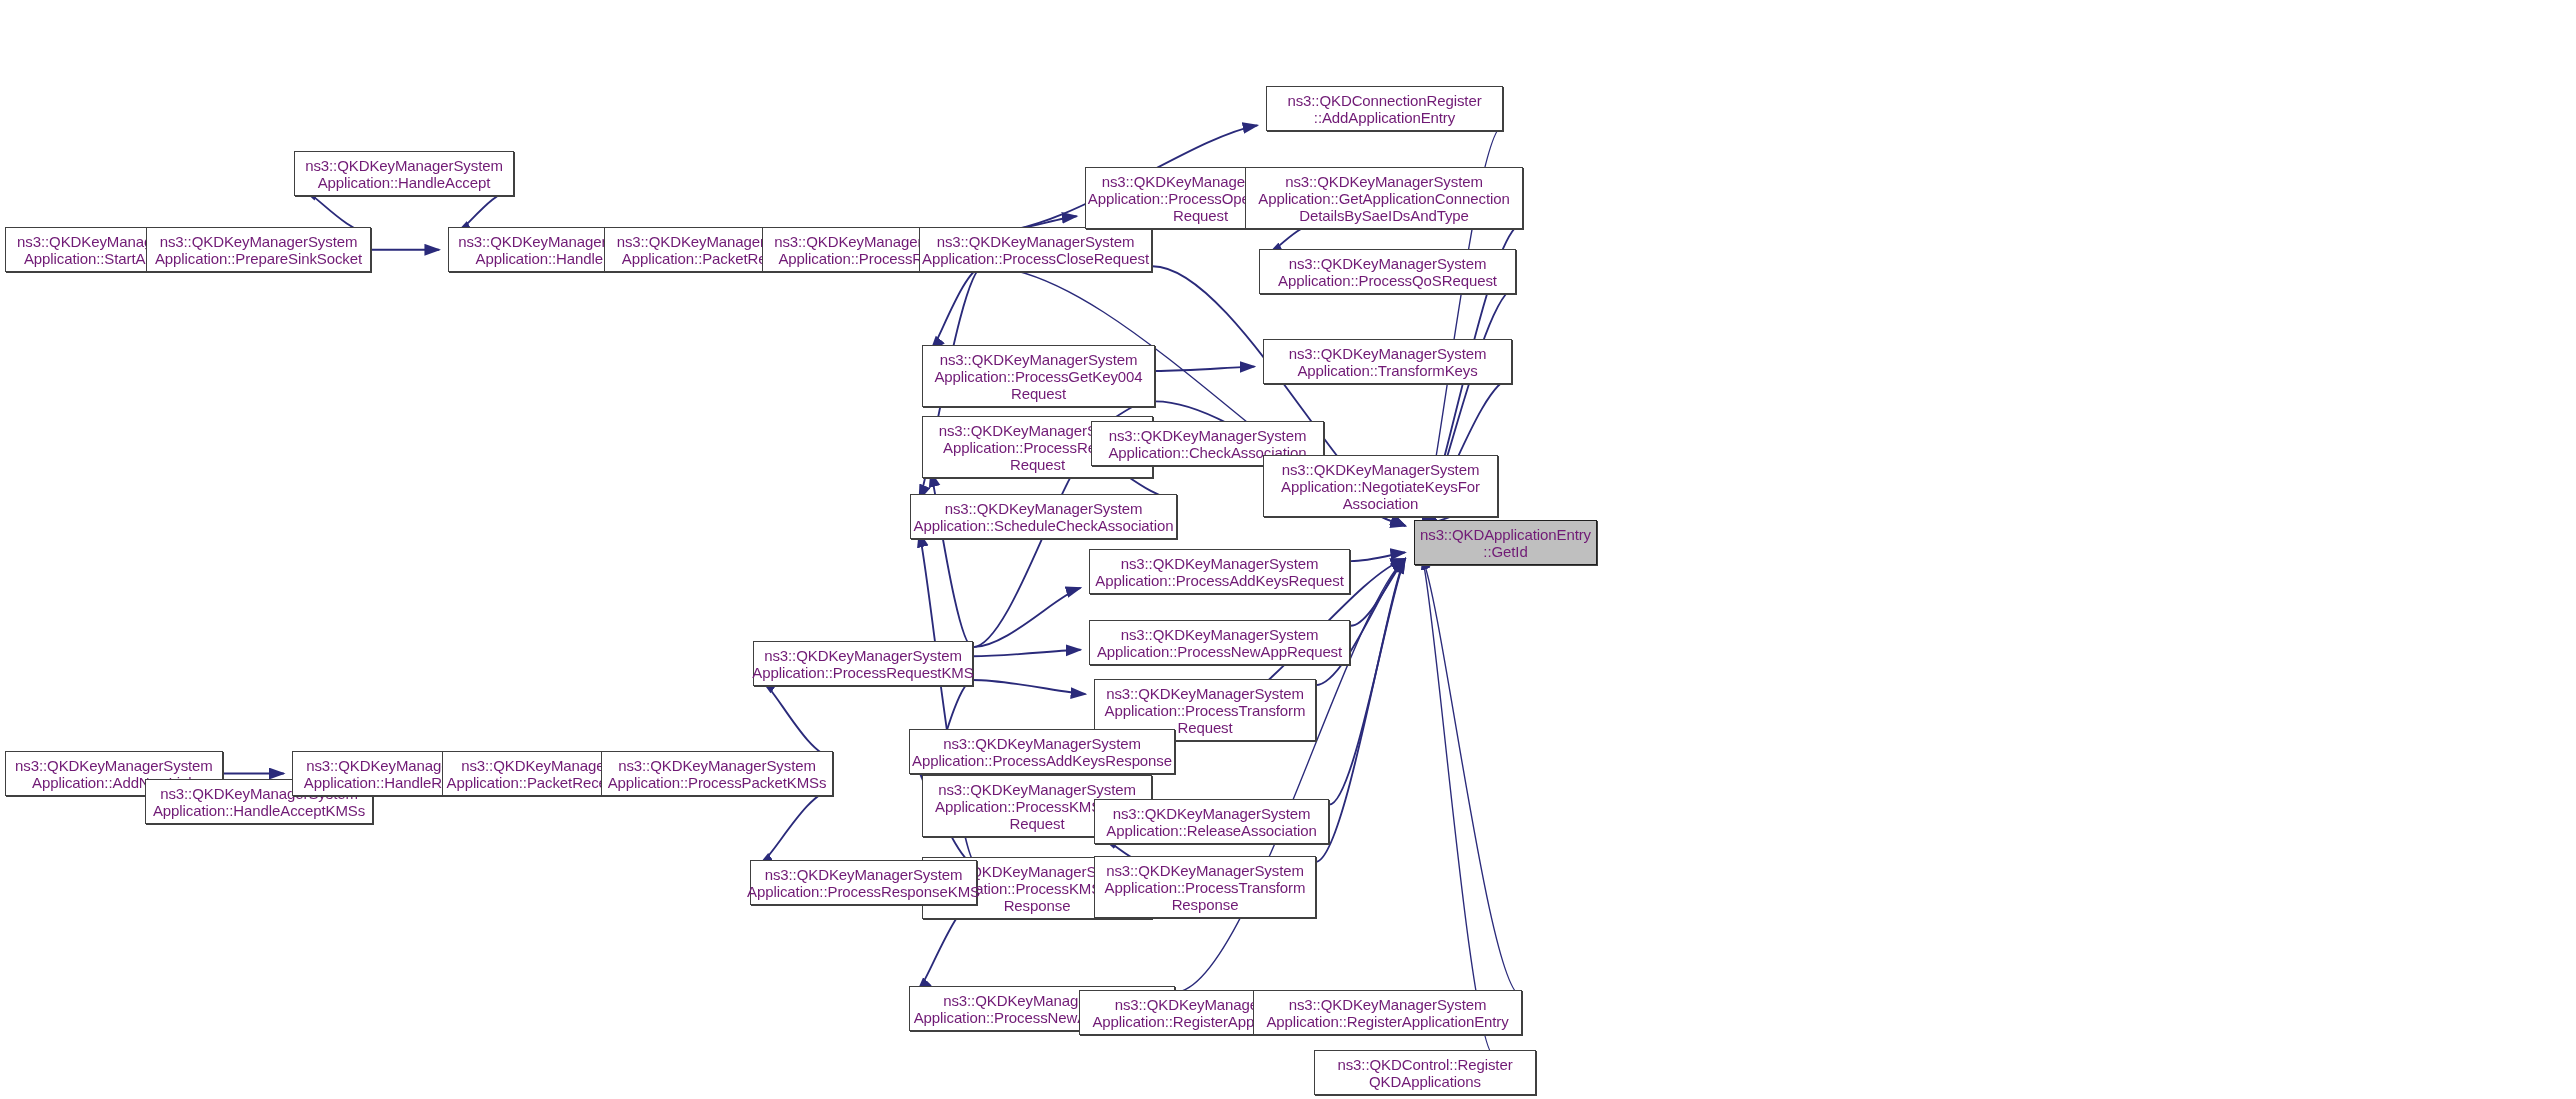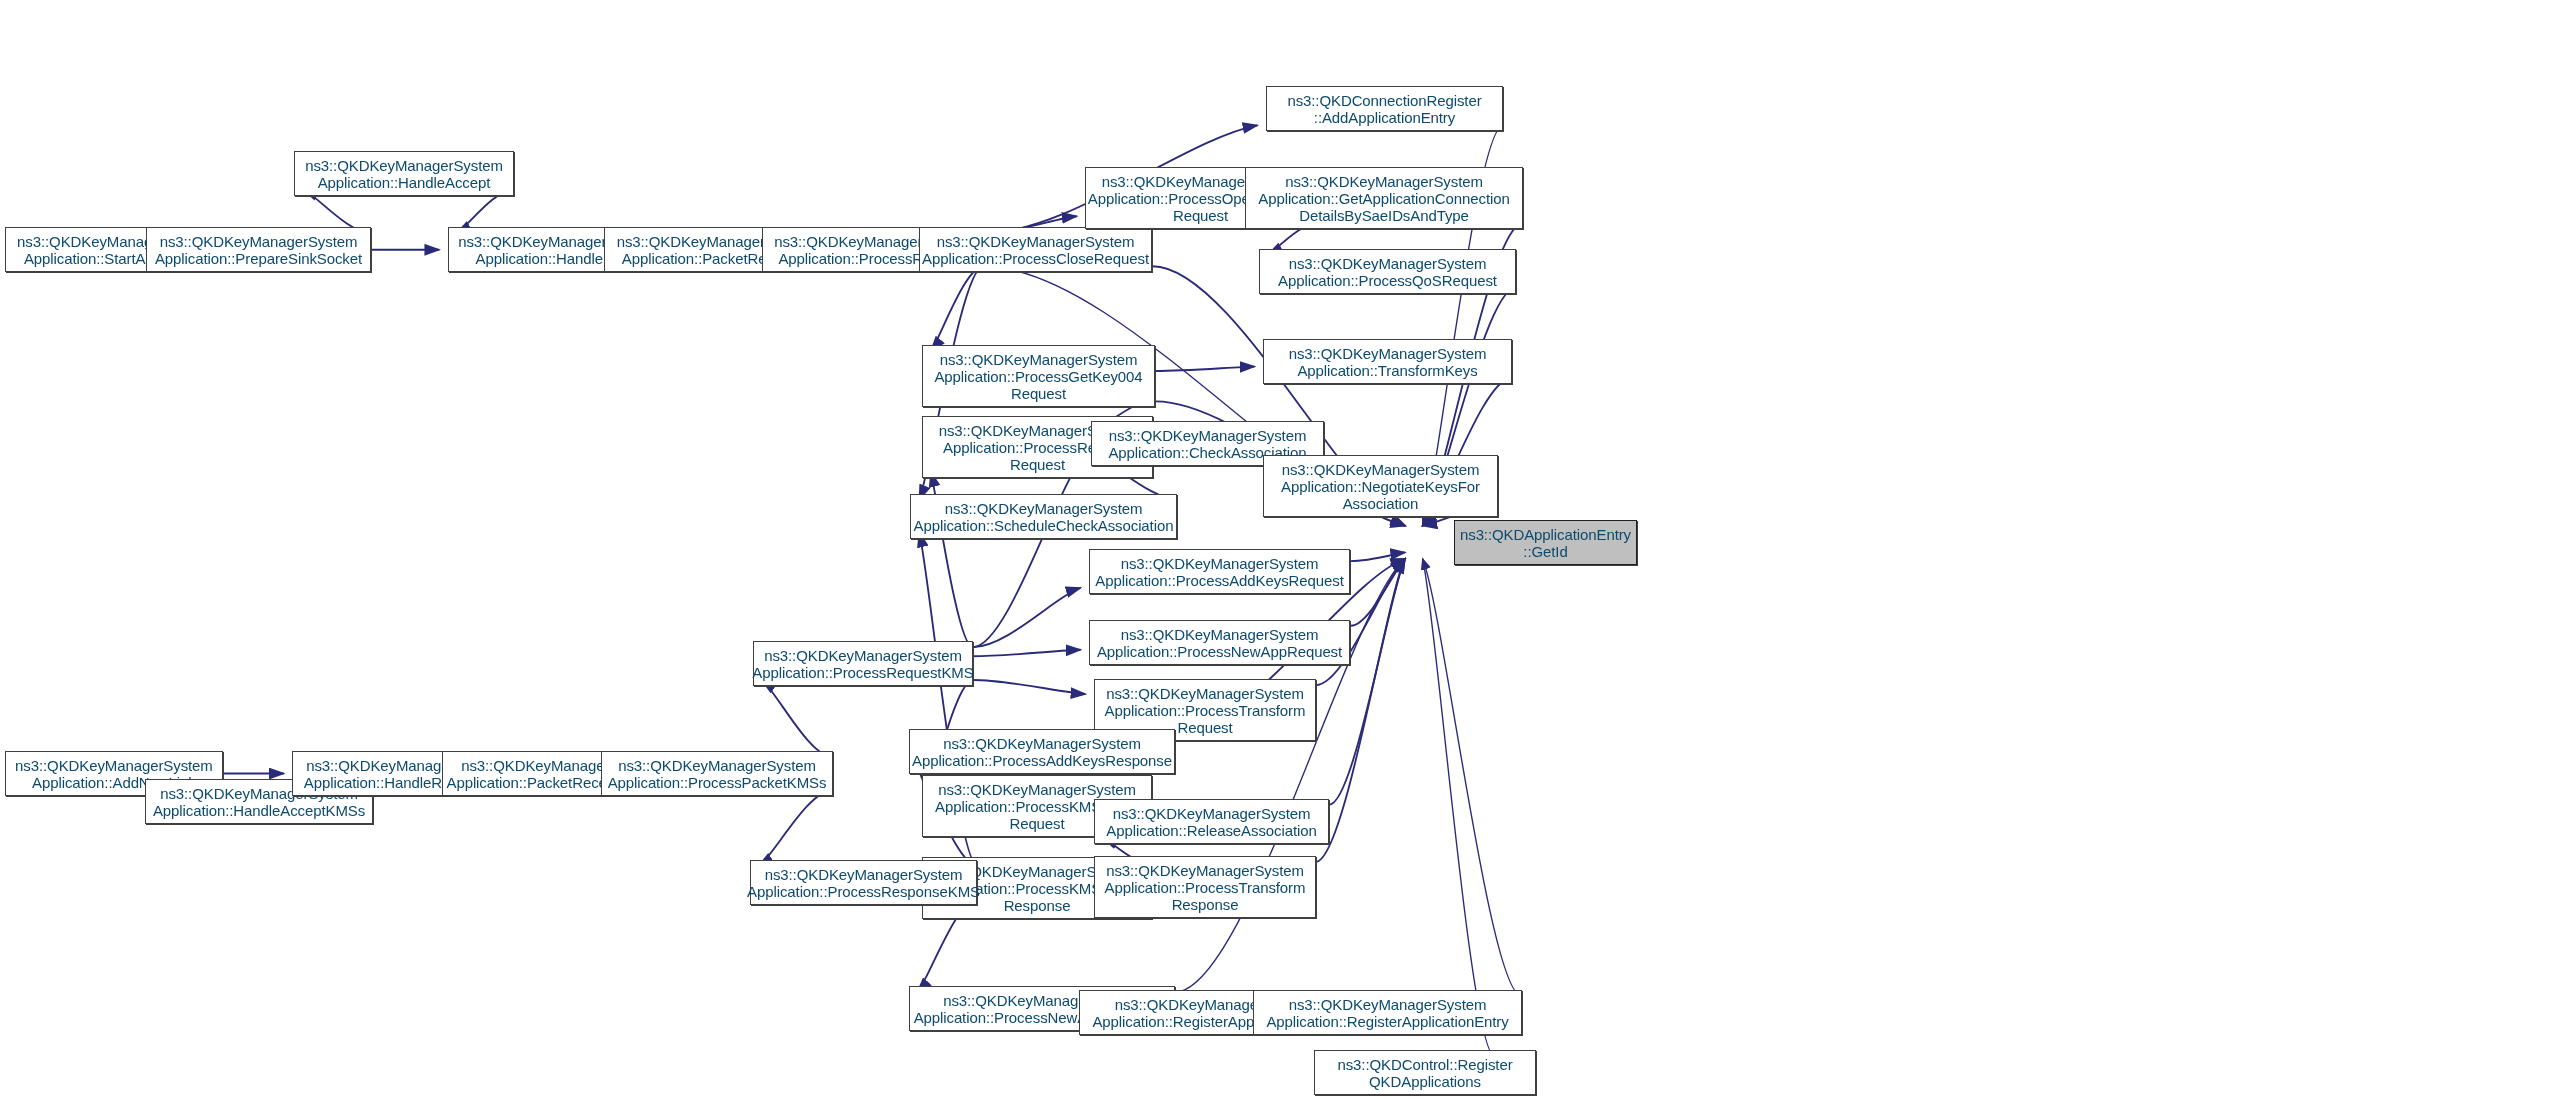--- a/index.html
+++ b/index.html
@@ -22,32 +22,31 @@
   .node{
     position:absolute;
     box-sizing:border-box;
     background:#ffffff;
     border:1px solid #404040;
     box-shadow:1px 1px 0 0 #404040;
     display:flex;
     align-items:center;
     justify-content:center;
     text-align:center;
-    color:#0c4a6e;
+    color:#701a75;
     font-size:15px;
     line-height:17px;
     letter-spacing:-0.1px;
     white-space:pre-line;
     padding:0 15px;
     z-index:5;
   }
   .node.target{
     background:#bfbfbf;
     border:1px solid #202020;
-    margin-left:40px;
   }
   .node-label{display:block;}
 </style>
 </head>
 <body>
 
 <div id="canvas">
   <svg id="edges" viewBox="0 0 2651 1132" preserveAspectRatio="none">
     <defs>
       <marker id="arrow" markerWidth="9" markerHeight="9" refX="8" refY="3.2" orient="auto" markerUnits="strokeWidth">

